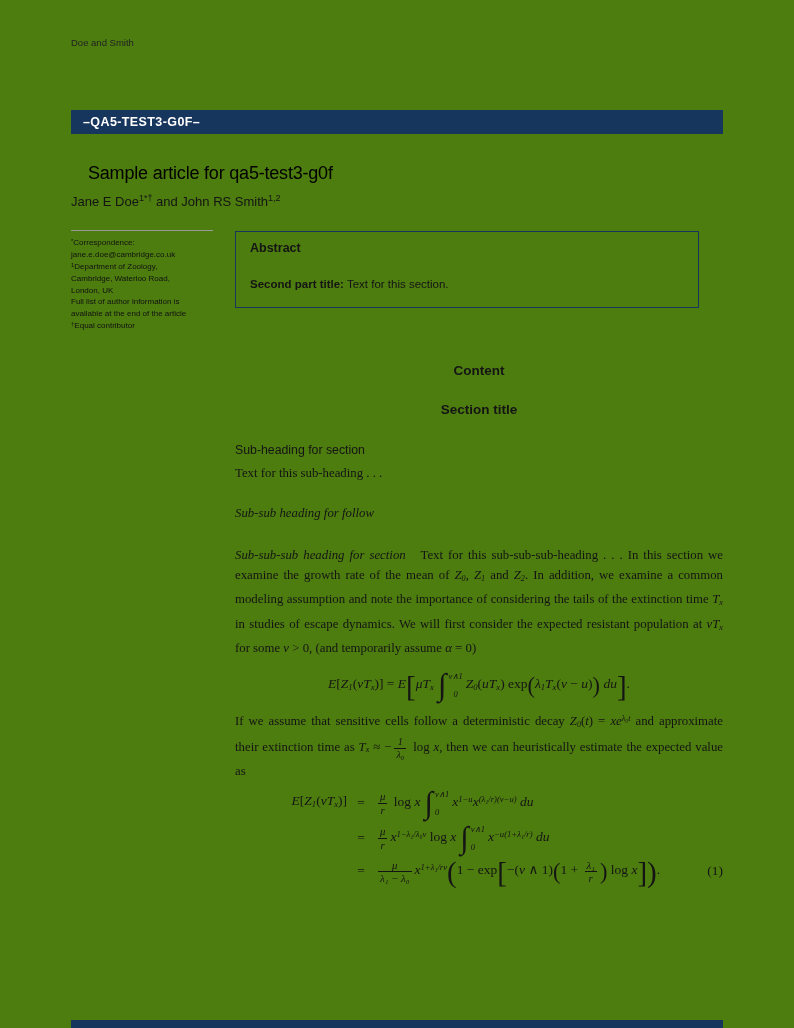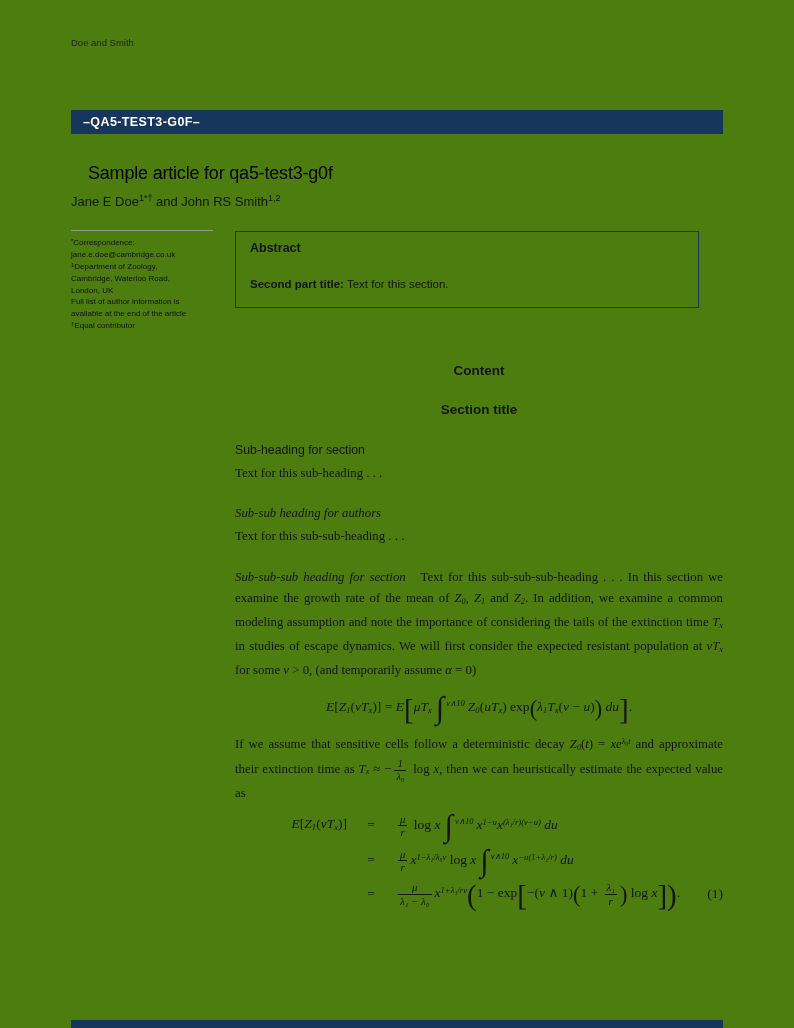--- a/index.html
+++ b/index.html
@@ -74,26 +74,26 @@
   .mbigg { font-size: 215%; vertical-align: -0.28em; font-style: normal; }
   .mfrac {
     display: inline-block; vertical-align: -0.7em; text-align: center;
     margin: 0 3px; font-size: 80%; font-style: normal;
   }
   .mfrac .num { display: block; padding: 0 2px; border-bottom: 1px solid #141414; line-height: 1.15; font-style: italic; }
   .mfrac .den { display: block; padding: 0 2px; line-height: 1.15; font-style: italic; }
   .mint { display: inline-flex; align-items: center; vertical-align: middle; margin: 0 3px 0 4px; }
   .mint .isym { font-size: 230%; line-height: 0.9; font-style: normal; }
   .mint .ilims {
-    display: flex; flex-direction: row; justify-content: center;
+    display: flex; flex-direction: column; justify-content: center;
     height: 30px; font-size: 8.5px; font-style: italic; margin-left: 2px; padding: 1px 0;
   }
   .eq-display { margin: 12px 0 8px; text-align: center; font-size: 13.5px; }
   .eq-align { margin-top: 6px; font-size: 13.5px; }
-  .eq-row { display: flex; align-items: center; margin: 5px 0; position: relative; gap: 10px; }
+  .eq-row { display: flex; align-items: center; margin: 5px 0; position: relative; }
   .eq-lhs { width: 112px; text-align: right; flex: none; }
   .eq-rel { width: 28px; text-align: center; flex: none; }
   .eq-rhs { flex: 1; text-align: left; white-space: nowrap; }
   .eq-num { position: absolute; right: 0; top: 50%; transform: translateY(-50%); font-style: normal; }
   .footer-bar {
     position: absolute; left: 71px; bottom: 0; width: 652px; height: 8px;
     background: #17365d;
   }
 </style>
 </head>
@@ -130,22 +130,21 @@
   </div>
 
   <div class="main">
     <div class="h-sec">Content</div>
 
     <div class="h-sec mt20">Section title</div>
 
     <div class="h-sub">Sub-heading for section</div>
     <p>Text for this sub-heading . . .</p>
 
-    <div class="h-subsub">Sub-sub heading for authors</div>
-    <p>Text for this sub-sub-heading . . .</p>
+    <div class="h-subsub">Sub-sub heading for follow</div>
 
     <p class="p-runin math"><span class="mi">Sub-sub-sub heading for section</span><span class="mr">   Text for this sub-sub-sub-heading . . . In this section we examine the growth rate of the mean of </span><span class="mi">Z</span><span class="msub">0</span><span class="mr">, </span><span class="mi">Z</span><span class="msub">1</span><span class="mr"> and </span><span class="mi">Z</span><span class="msub">2</span><span class="mr">. In addition, we examine a common modeling assumption and note the importance of considering the tails of the extinction time </span><span class="mi">T</span><span class="msub">x</span><span class="mr"> in studies of escape dynamics. We will first consider the expected resistant population at </span><span class="mi">vT</span><span class="msub">x</span><span class="mr"> for some </span><span class="mi">v</span><span class="mr"> &gt; 0, (and temporarily assume </span><span class="mi">α</span><span class="mr"> = 0)</span></p>
 
     <div class="eq-display math"><span class="mi">E</span><span class="mr">[</span><span class="mi">Z</span><span class="msub">1</span><span class="mr">(</span><span class="mi">vT</span><span class="msub">x</span><span class="mr">)] = </span><span class="mi">E</span><span class="mbigg">[</span><span class="mi">μT</span><span class="msub">x</span><span class="mint">
           <span class="isym">∫</span>
           <span class="ilims">
             <span class="ihi">v∧1</span>
             <span class="ilo">0</span>
           </span>
         </span><span class="mi">Z</span><span class="msub">0</span><span class="mr">(</span><span class="mi">uT</span><span class="msub">x</span><span class="mr">) exp</span><span class="mbig">(</span><span class="mi">λ</span><span class="msub">1</span><span class="mi">T</span><span class="msub">x</span><span class="mr">(</span><span class="mi">v</span><span class="mr"> − </span><span class="mi">u</span><span class="mr">)</span><span class="mbig">)</span><span class="mi"> du</span><span class="mbigg">]</span><span class="mr">.</span></div>

